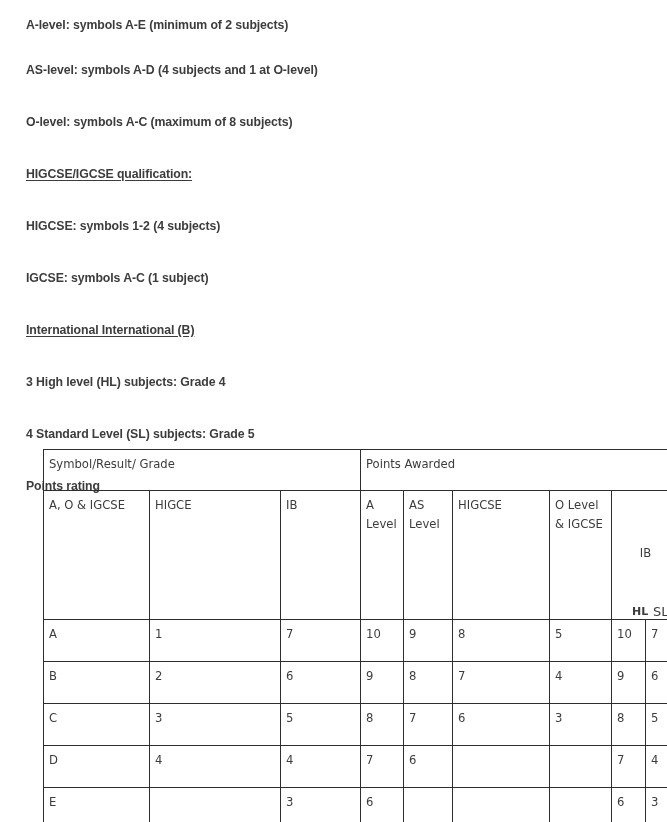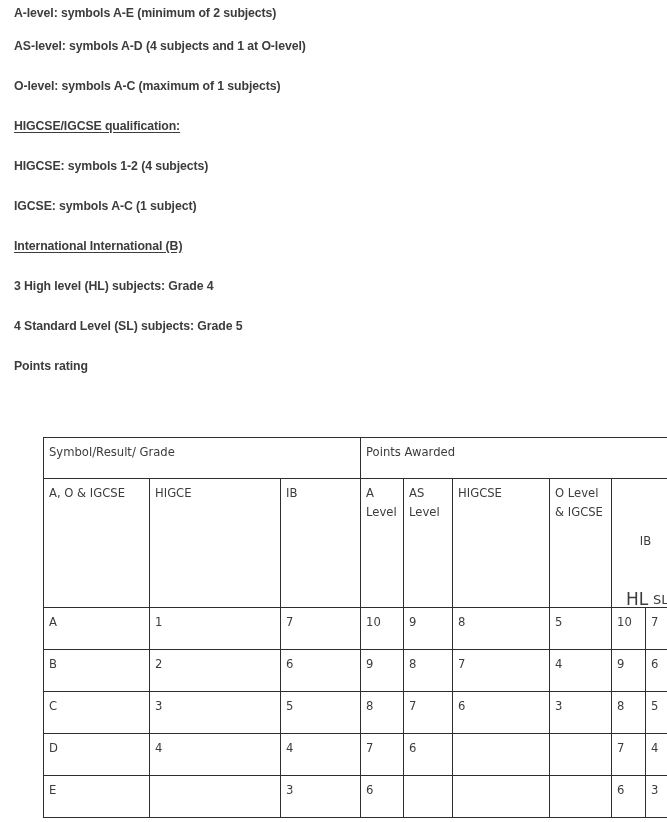--- a/index.html
+++ b/index.html
@@ -26,21 +26,21 @@
   .prose {
     padding: 0 14px;
     box-sizing: border-box;
   }
   .para {
     font-size: 12.3px;
     font-weight: bold;
     line-height: 13px;
     color: #3c3c3c;
     letter-spacing: -0.1px;
-    margin: 0;
+    margin: 12px;
     padding: 0;
     height: 40px;
     display: flex;
     align-items: center;
     white-space: nowrap;
   }
   .para.first { height: 26px; padding-top: 0; }
   .para.heading span.u {
     text-decoration: underline;
     text-underline-offset: 2px;
@@ -92,23 +92,24 @@
   }
   .ib-head .ib-title {
     position: absolute;
     left: 0; right: 0;
     top: 53px;
     text-align: center;
     font-size: 11.6px;
   }
   .ib-head .ib-hl {
     position: absolute;
-    left: 14px;
+    left: 20px;
     top: 111px;
-    font-size: 17px;
+    font-size: 11px;
+    font-weight: bold;
   }
   .ib-head .ib-sl {
     position: absolute;
     left: 41px;
     top: 111px;
     font-size: 13px;
   }
   .stack-line { display: block; }
 </style>
 </head>
@@ -117,21 +118,21 @@
 <div class="page">
 
   <div class="prose">
     <p class="para first">
       <span>A-level:  symbols A-E (minimum of 2 subjects)</span>
     </p>
     <p class="para">
       <span>AS-level: symbols A-D (4 subjects and 1 at O-level)</span>
     </p>
     <p class="para">
-      <span>O-level:  symbols A-C (maximum of 1 subjects)</span>
+      <span>O-level:  symbols A-C (maximum of 8 subjects)</span>
     </p>
     <p class="para heading">
       <span class="u">HIGCSE/IGCSE qualification:</span>
     </p>
     <p class="para">
       <span>HIGCSE:  symbols 1-2 (4 subjects)</span>
     </p>
     <p class="para">
       <span>IGCSE:  symbols A-C (1 subject)</span>
     </p>

